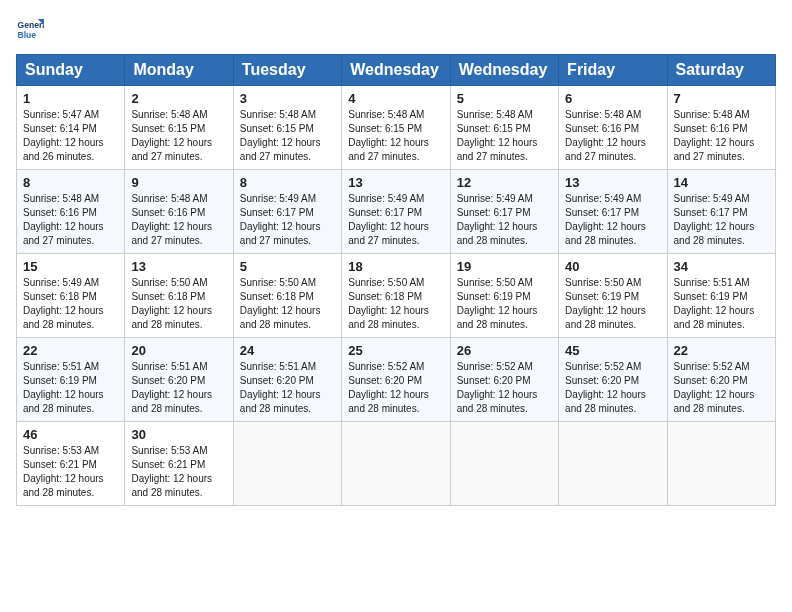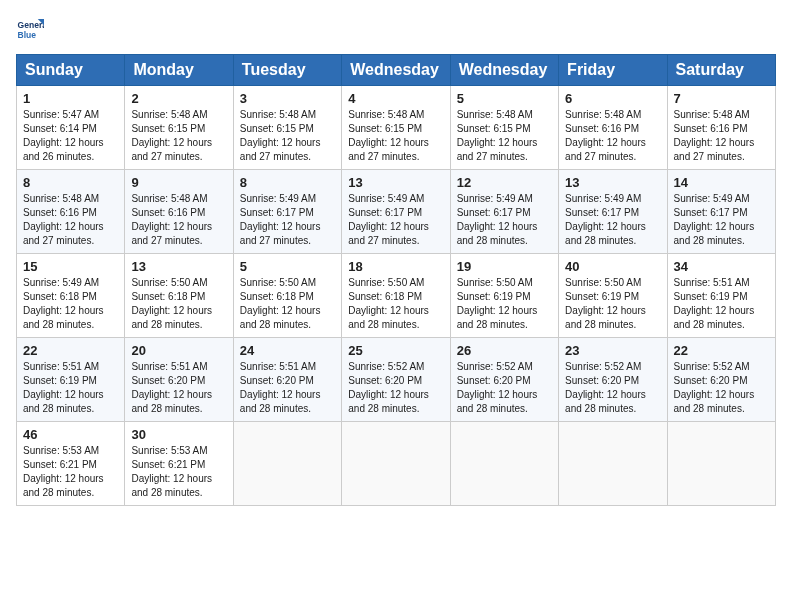--- a/index.html
+++ b/index.html
@@ -220,21 +220,21 @@
         </td>
         <td>
           <span class="day-num">25</span>
           <div class="day-info">Sunrise: 5:52 AM<br>Sunset: 6:20 PM<br>Daylight: 12 hours<br>and 28 minutes.</div>
         </td>
         <td>
           <span class="day-num">26</span>
           <div class="day-info">Sunrise: 5:52 AM<br>Sunset: 6:20 PM<br>Daylight: 12 hours<br>and 28 minutes.</div>
         </td>
         <td>
-          <span class="day-num">23</span>
+          <span class="day-num">45</span>
           <div class="day-info">Sunrise: 5:52 AM<br>Sunset: 6:20 PM<br>Daylight: 12 hours<br>and 28 minutes.</div>
         </td>
         <td>
           <span class="day-num">22</span>
           <div class="day-info">Sunrise: 5:52 AM<br>Sunset: 6:20 PM<br>Daylight: 12 hours<br>and 28 minutes.</div>
         </td>
       </tr>
       <tr>
         <td>
           <span class="day-num">46</span>

